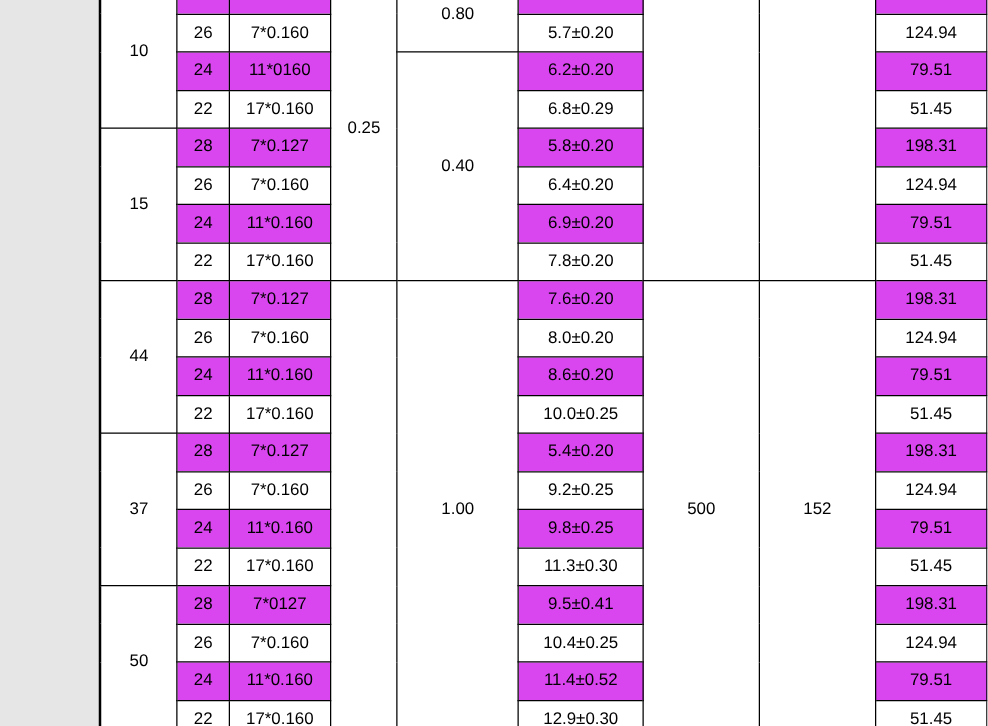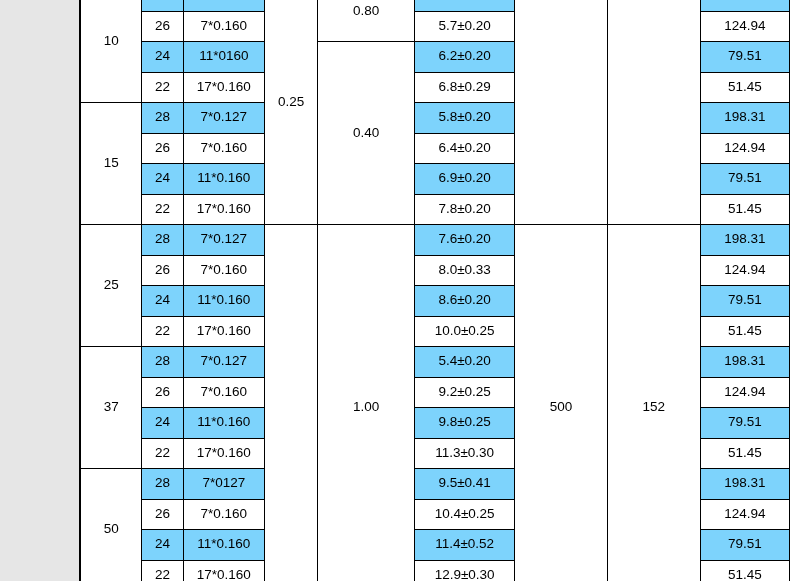--- a/index.html
+++ b/index.html
@@ -42,21 +42,21 @@
   table.spec td {
     border: 1px solid #000;
     text-align: center;
     vertical-align: middle;
     padding: 0;
     height: 29.5px;
     font-size: 13.5px;
     line-height: 1.1;
     white-space: nowrap;
   }
-  td.shaded { background: #7dd3fc; }
+  td.shaded { background: #d946ef; }
   td.plain { background: #ffffff; }
   
   .c-size   { width: 66px; }
   .c-awg    { width: 44px; }
   .c-strand { width: 84px; }
   .c-ins    { width: 56px; }
   .c-od     { width: 104px; }
   .c-volt   { width: 100px; }
   .c-temp   { width: 100px; }
   .c-len    { width: 94px; }
@@ -133,34 +133,34 @@
         <td class="shaded">79.51</td>
       </tr>
       <tr>
         <td class="plain">22</td>
         <td class="plain">17*0.160</td>
         <td class="plain">7.8±0.20</td>
         <td class="plain">51.45</td>
       </tr>
 
       <tr>
-        <td class="plain" rowspan="4">25</td>
+        <td class="plain" rowspan="4">44</td>
         <td class="shaded">28</td>
         <td class="shaded">7*0.127</td>
         <td class="plain" rowspan="12"></td>
         <td class="plain" rowspan="12">1.00</td>
         <td class="shaded">7.6±0.20</td>
         <td class="plain" rowspan="12">500</td>
         <td class="plain" rowspan="12">152</td>
         <td class="shaded">198.31</td>
       </tr>
       <tr>
         <td class="plain">26</td>
         <td class="plain">7*0.160</td>
-        <td class="plain">8.0±0.33</td>
+        <td class="plain">8.0±0.20</td>
         <td class="plain">124.94</td>
       </tr>
       <tr>
         <td class="shaded">24</td>
         <td class="shaded">11*0.160</td>
         <td class="shaded">8.6±0.20</td>
         <td class="shaded">79.51</td>
       </tr>
       <tr>
         <td class="plain">22</td>

